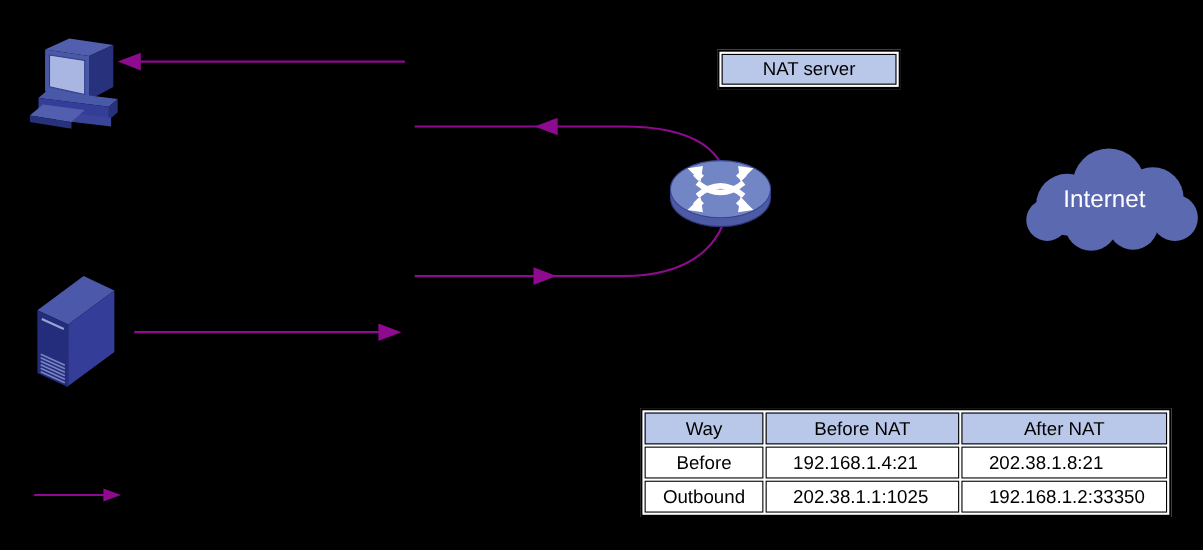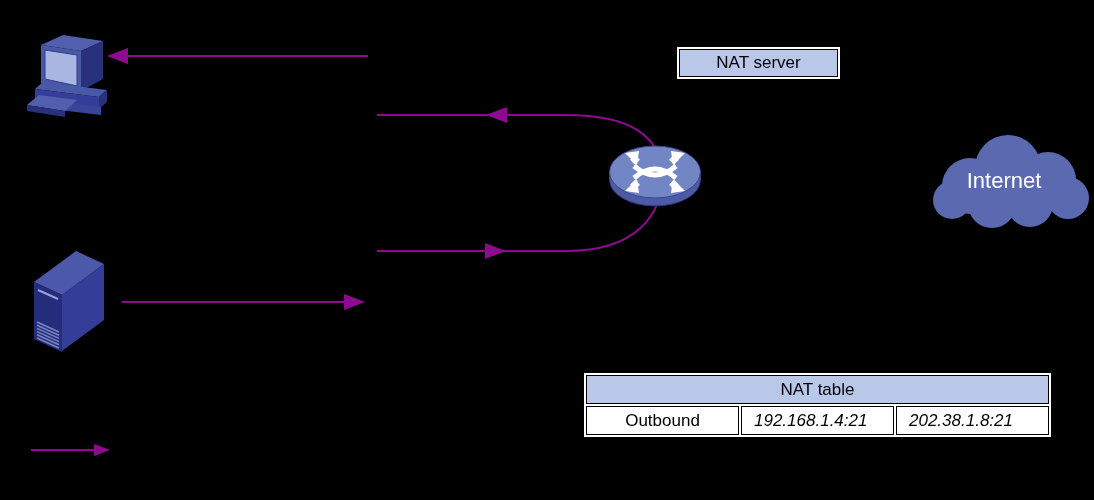--- a/index.html
+++ b/index.html
@@ -16,22 +16,22 @@
     border:2px solid var(--table_border,#000);
     table-layout:fixed;
   }
   table.natbox td{
     border:1px solid var(--table_border,#000);
     background:var(--table_cell_bg,#fff);
     font-size:17px;color:#000;text-align:center;
     padding:1px 2px;overflow:hidden;white-space:nowrap;
   }
   table.natbox td.hdr{background:var(--table_header_bg,#b9c7e9);}
-  table.natbox td.val{text-align:left;padding-left:12px;font-style:italic;}
-  #nat-server-box{left:675px;top:45px;width:167px;}
+  table.natbox td.val{text-align:left;padding-left:24px;}
+  #nat-server-box{left:652px;top:45px;width:167px;}
   #nat-server-box td{height:24px;}
   #nat-server-box td.body{height:56px;line-height:27px;}
   #nat-table{left:582px;top:371px;width:471px;}
   #nat-table td{height:25px;}
   svg{display:block;}
 </style>
 </head>
 <body>
 
 <div id="canvas">
@@ -123,24 +123,31 @@
   <table class="natbox abs" id="nat-server-box">
     <tbody>
         <tr>
       <td class="hdr">NAT server</td>
     </tr>
   </tbody>
     </table>
 
   <table class="natbox abs" id="nat-table">
     <tbody>
-        <tr>
-      <td class="hdr" colspan="3">NAT table</td>
+    <tr>
+      <td class="hdr" style="width:102px">Way</td>
+      <td class="hdr" style="width:170px">Before NAT</td>
+      <td class="hdr" style="width:181px">After NAT</td>
+    </tr>
+    <tr>
+      <td>Before</td>
+      <td class="val">192.168.1.4:21</td>
+      <td class="val">202.38.1.8:21</td>
     </tr>
     <tr>
       <td>Outbound</td>
-      <td class="val">192.168.1.4:21</td>
-      <td class="val">202.38.1.8:21</td>
+      <td class="val">202.38.1.1:1025</td>
+      <td class="val">192.168.1.2:33350</td>
     </tr>
   </tbody>
     </table>
 
 </div>
 
 </body></html>

